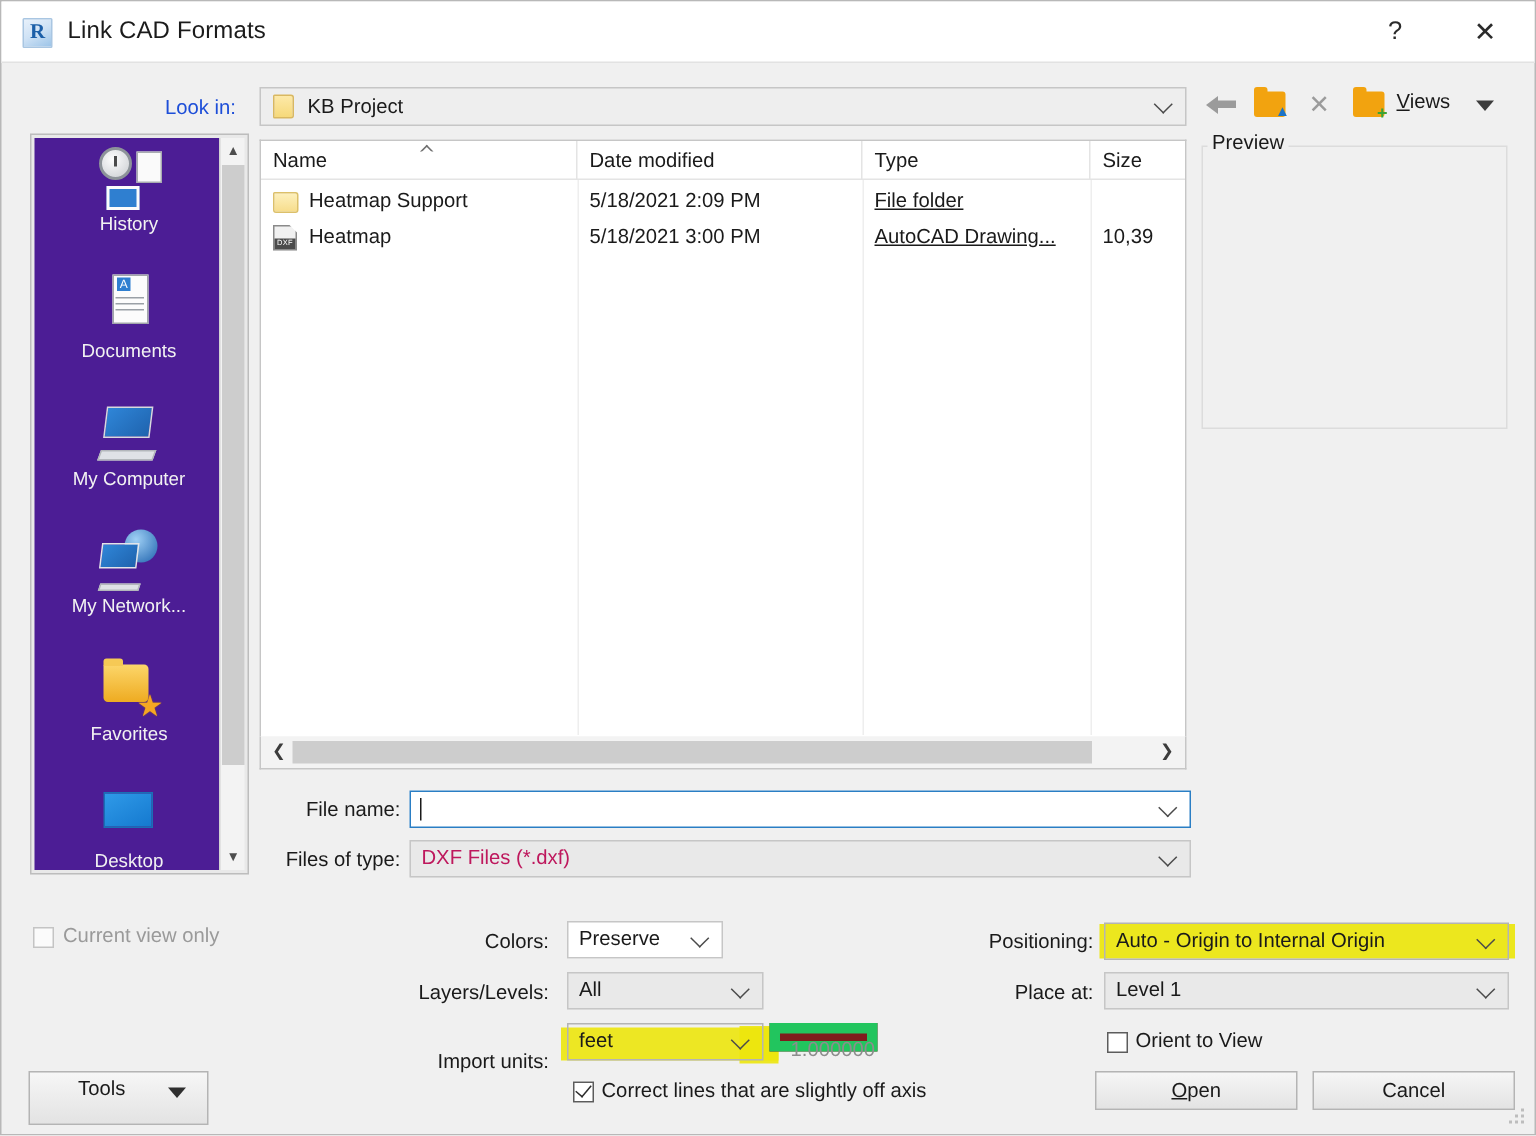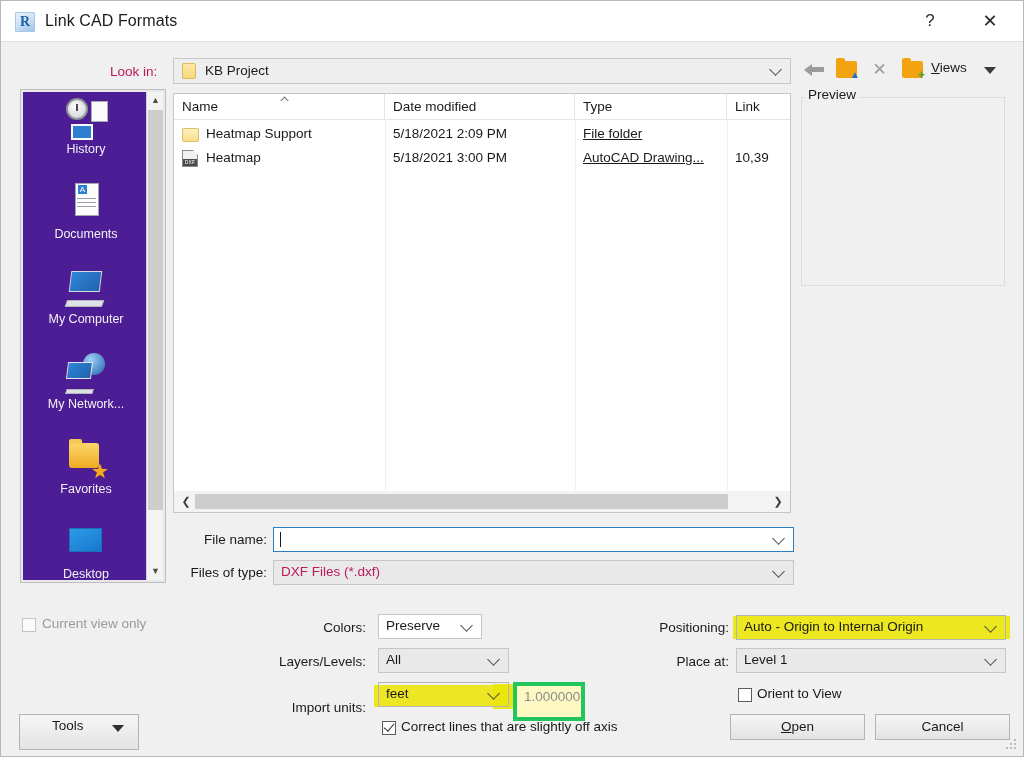--- a/index.html
+++ b/index.html
@@ -64,21 +64,21 @@
     font-size: 16px;
     line-height: 40px;
     cursor: default;
   }
   .tb-help { right: 70px; font-size: 17px; }
   .tb-close { right: 10px; font-size: 18px; }
 
   
   .lookin-label {
     position: absolute; left: 109px; top: 63px;
-    font-size: 13.5px; color: #be185d;
+    font-size: 13.5px; color: #1d4ed8;
   }
   .lookin-combo {
     position: absolute; left: 172px; top: 57px;
     width: 618px; height: 26px;
     background: #eeeeee;
     border: 1px solid #c6c6c6;
     box-sizing: border-box;
   }
   .lookin-combo .folder-ico {
     position: absolute; left: 8px; top: 4px;
@@ -563,23 +563,23 @@
     opacity: .9;
   }
   .hl-units2 {
     position: absolute; left: 492px; top: 683px;
     width: 26px; height: 25px;
     background: #ece60c;
     opacity: .9;
   }
   .scale-box {
     position: absolute; left: 512px; top: 681px;
-    width: 72px; height: 39px;
-    background: #fef9c3;
-    border: 4px solid #22c55e;
+    width: 72px; height: 19px;
+    background: #7f1d1d;
+    border: 7px solid #22c55e;
     box-sizing: border-box;
   }
   .scale-box .sb-text {
     position: absolute; left: 7px; top: 3px;
     font-size: 13.5px; color: #8d8d8d;
   }
 
   .correct-check {
     position: absolute; left: 381px; top: 720px;
     width: 14px; height: 14px;
@@ -753,21 +753,21 @@
   </div>
 
   <div class="filelist">
     <div class="col-head">
       <div class="col name">
         <span>Name</span>
         <span class="sort-caret"></span>
       </div>
       <div class="col date">Date modified</div>
       <div class="col type">Type</div>
-      <div class="col size">Link</div>
+      <div class="col size">Size</div>
     </div>
 
     <div class="list-vline" style="left:211px;height:370px"></div>
     <div class="list-vline" style="left:401px;height:370px"></div>
     <div class="list-vline" style="left:553px;height:370px"></div>
 
     <div class="row" style="top:29px">
       <div class="row-ico">
         <div class="ico-folder-sm"></div>
       </div>

